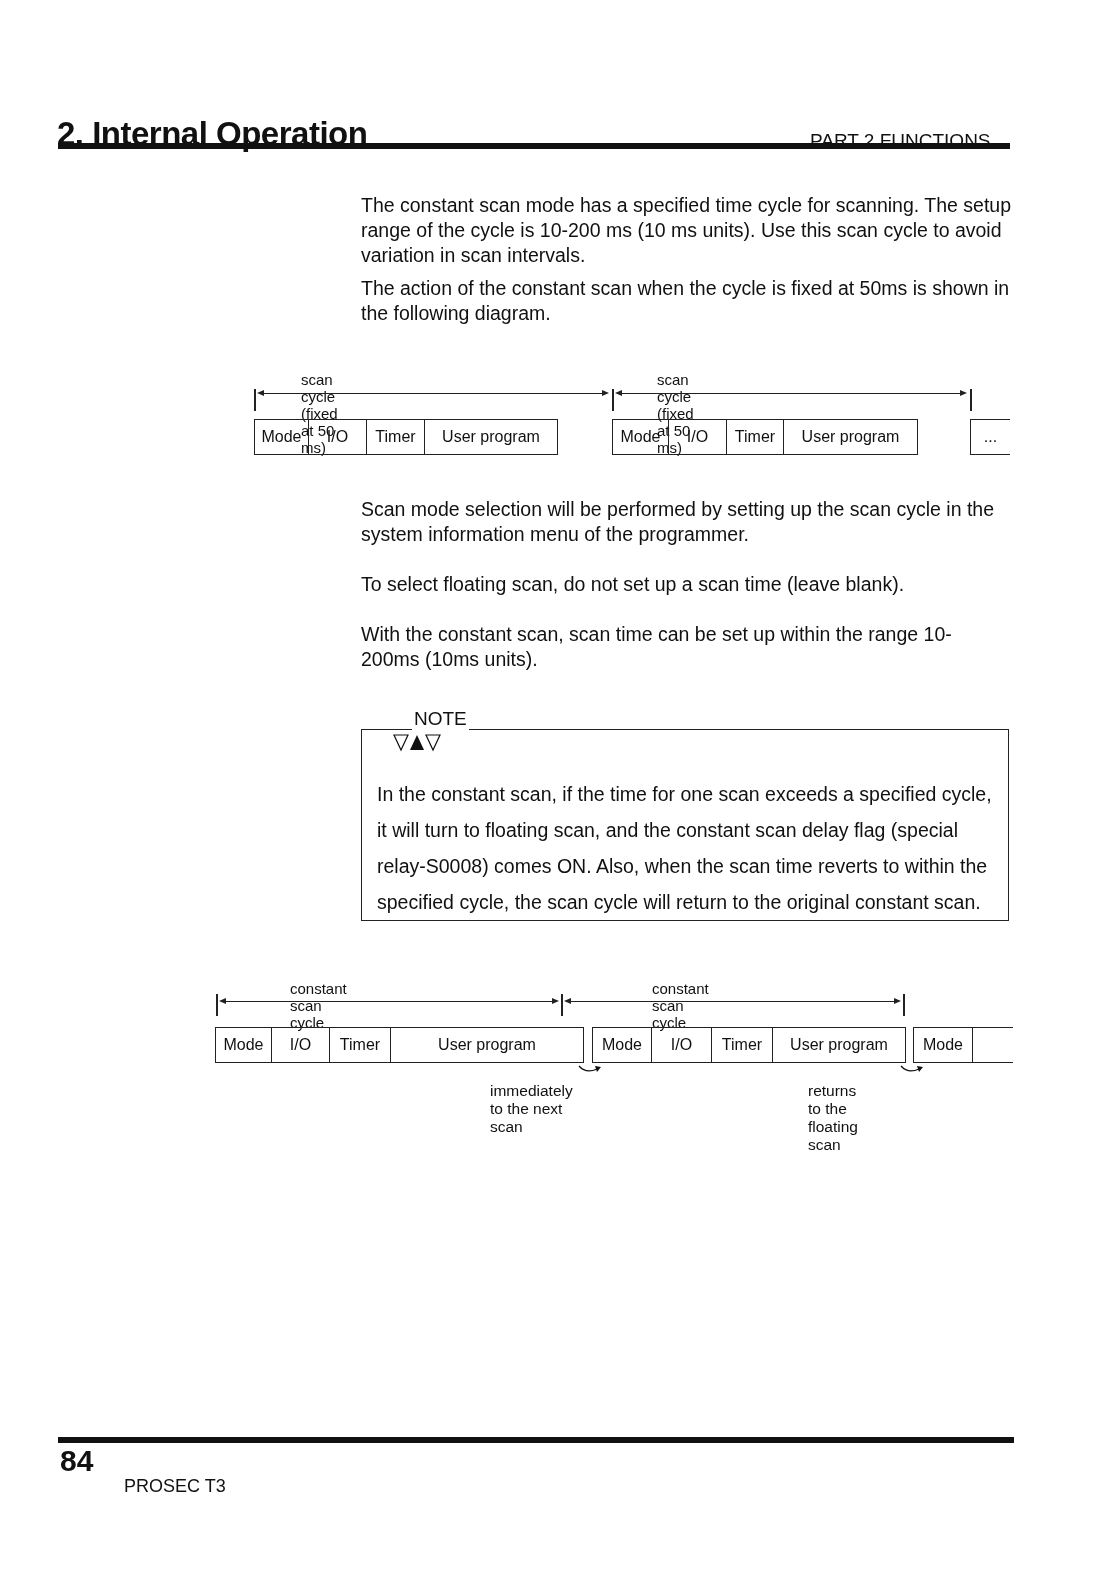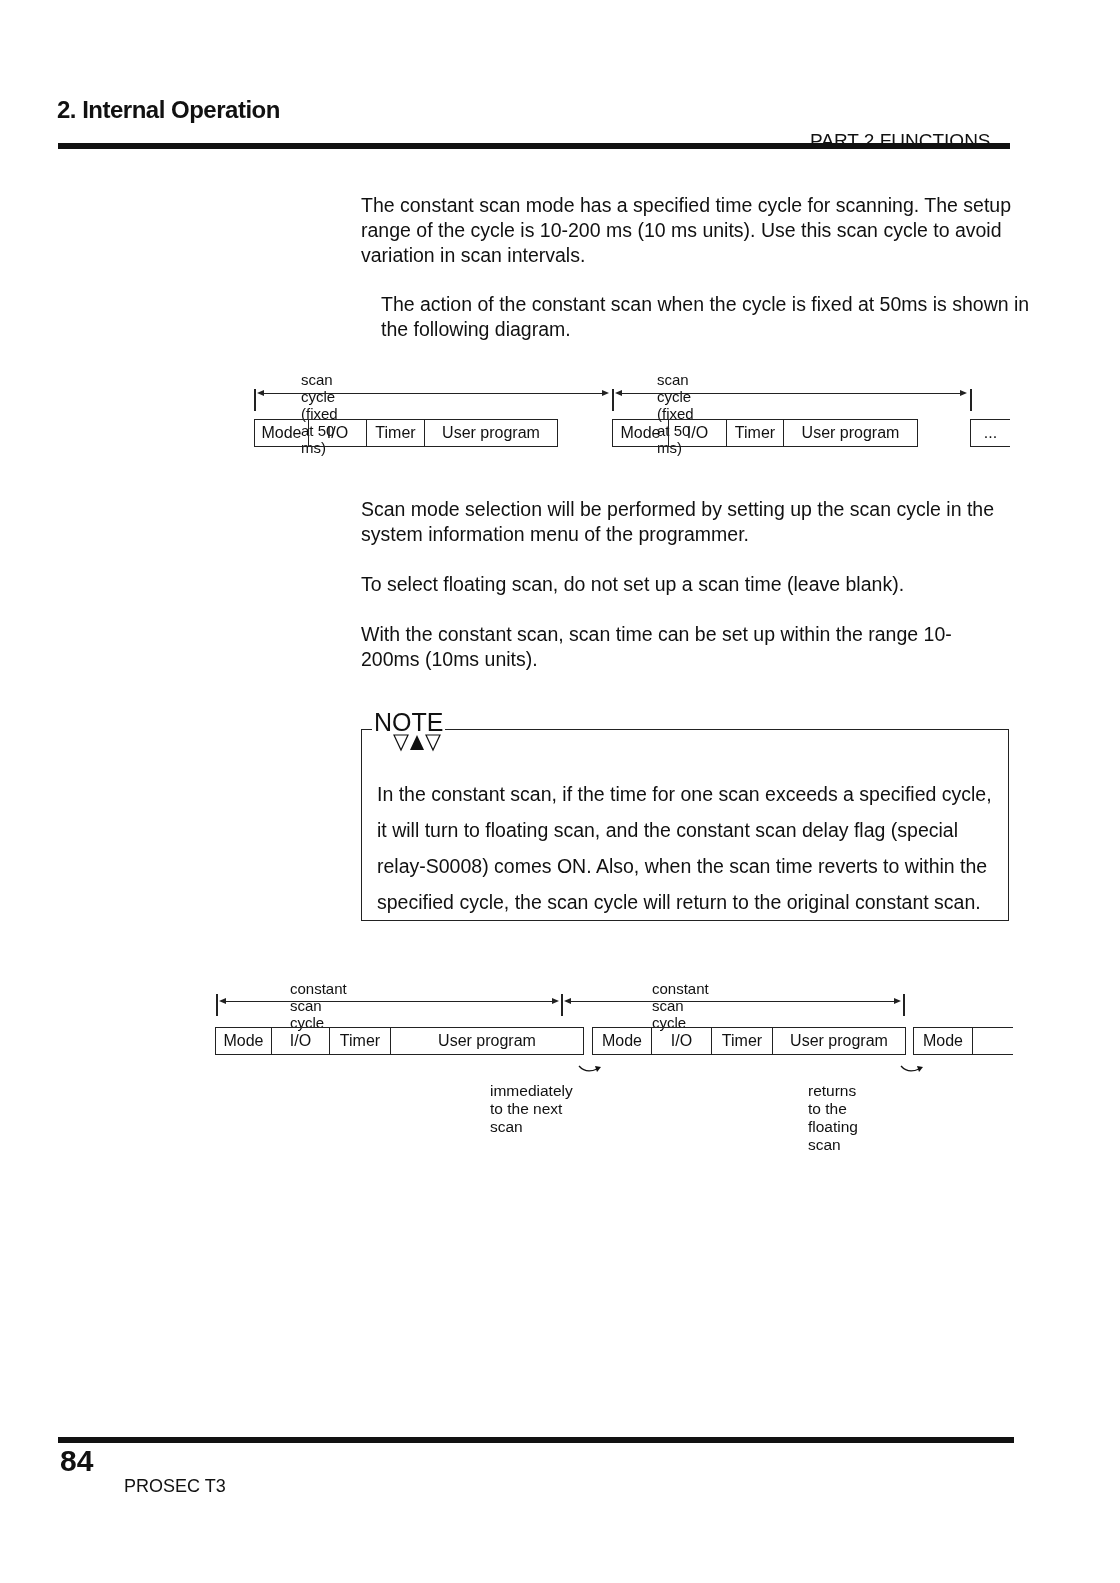--- a/index.html
+++ b/index.html
@@ -1,47 +1,47 @@
 <!DOCTYPE html>
 <html><head>
   <meta charset="utf-8">
   <style>
     html, body { margin: 0; padding: 0; background: #ffffff; }
     body { width: 1120px; height: 1583px; position: relative; overflow: hidden;
            font-family: "Liberation Sans", sans-serif; color: #111; }
     .abs { position: absolute; }
-    .title { left: 57px; top: 96px; font-size: 24px; font-weight: bold; letter-spacing: -0.5px; }
+    .title { left: 57px; top: 115px; font-size: 33px; font-weight: bold; letter-spacing: -0.5px; }
     .part { left: 810px; top: 130px; font-size: 19px; }
     .rule-top { left: 58px; top: 143px; width: 952px; height: 6px; background: #111; }
     .para { left: 361px; width: 650px; font-size: 19.5px; line-height: 25px; }
     .cycle-label { font-size: 15px; }
     .hline { height: 1px; background: #222; }
     .vtick { width: 1.5px; background: #222; }
     .arrow-l { width: 0; height: 0; border-top: 3px solid transparent; border-bottom: 3px solid transparent; border-right: 7px solid #222; }
     .arrow-r { width: 0; height: 0; border-top: 3px solid transparent; border-bottom: 3px solid transparent; border-left: 7px solid #222; }
-    .seg-row { display: flex; border: 1px solid #222; height: 28px; box-sizing: border-box; }
+    .seg-row { display: flex; border: 1px solid #222; height: 36px; box-sizing: border-box; }
     .seg { border-right: 1px solid #222; font-size: 16px; display: flex; align-items: center; justify-content: center; box-sizing: border-box; }
     .seg:last-child { border-right: none; }
     .note-box { left: 361px; top: 729px; width: 648px; height: 192px; border: 1px solid #222; box-sizing: border-box; }
-    .note-label { left: 372px; top: 708px; font-size: 25px; background: #fff; padding: 0 2px; }
+    .note-label { left: 412px; top: 708px; font-size: 19px; background: #fff; padding: 0 2px; }
     .note-text { left: 377px; top: 776px; width: 625px; font-size: 19.5px; line-height: 36px; }
     .caption { font-size: 15.5px; }
     .rule-bottom { left: 58px; top: 1437px; width: 956px; height: 6px; background: #111; }
     .page-num { left: 60px; top: 1444px; font-size: 30px; font-weight: bold; }
     .product { left: 124px; top: 1457px; font-size: 18px; margin-top: 19px; }
   </style>
 </head>
 <body>
 
 <div class="abs title">2. Internal Operation</div>
 <div class="abs part">PART 2  FUNCTIONS</div>
 <div class="abs rule-top"></div>
 
 <div class="abs para" style="top:193px;">The constant scan mode has a specified time cycle for scanning.  The setup range of the cycle is 10-200 ms (10 ms units).  Use this scan cycle to avoid variation in scan intervals.</div>
-<div class="abs para" style="top:292px;margin-left:20px;">The action of the constant scan when the cycle is fixed at 50ms is shown in the following diagram.</div>
+<div class="abs para" style="top:276px;">The action of the constant scan when the cycle is fixed at 50ms is shown in the following diagram.</div>
 
 <div class="abs" style="left:0;top:0;">
 
   <div class="abs cycle-label" style="left:301px;top:371px;">scan cycle (fixed at 50 ms)</div>
   <div class="abs cycle-label" style="left:657px;top:371px;">scan cycle (fixed at 50 ms)</div>
 
   <div class="abs vtick" style="left:254px;top:389px;height:22px;"></div>
   <div class="abs vtick" style="left:612px;top:389px;height:22px;"></div>
   <div class="abs vtick" style="left:970px;top:389px;height:22px;"></div>
 

